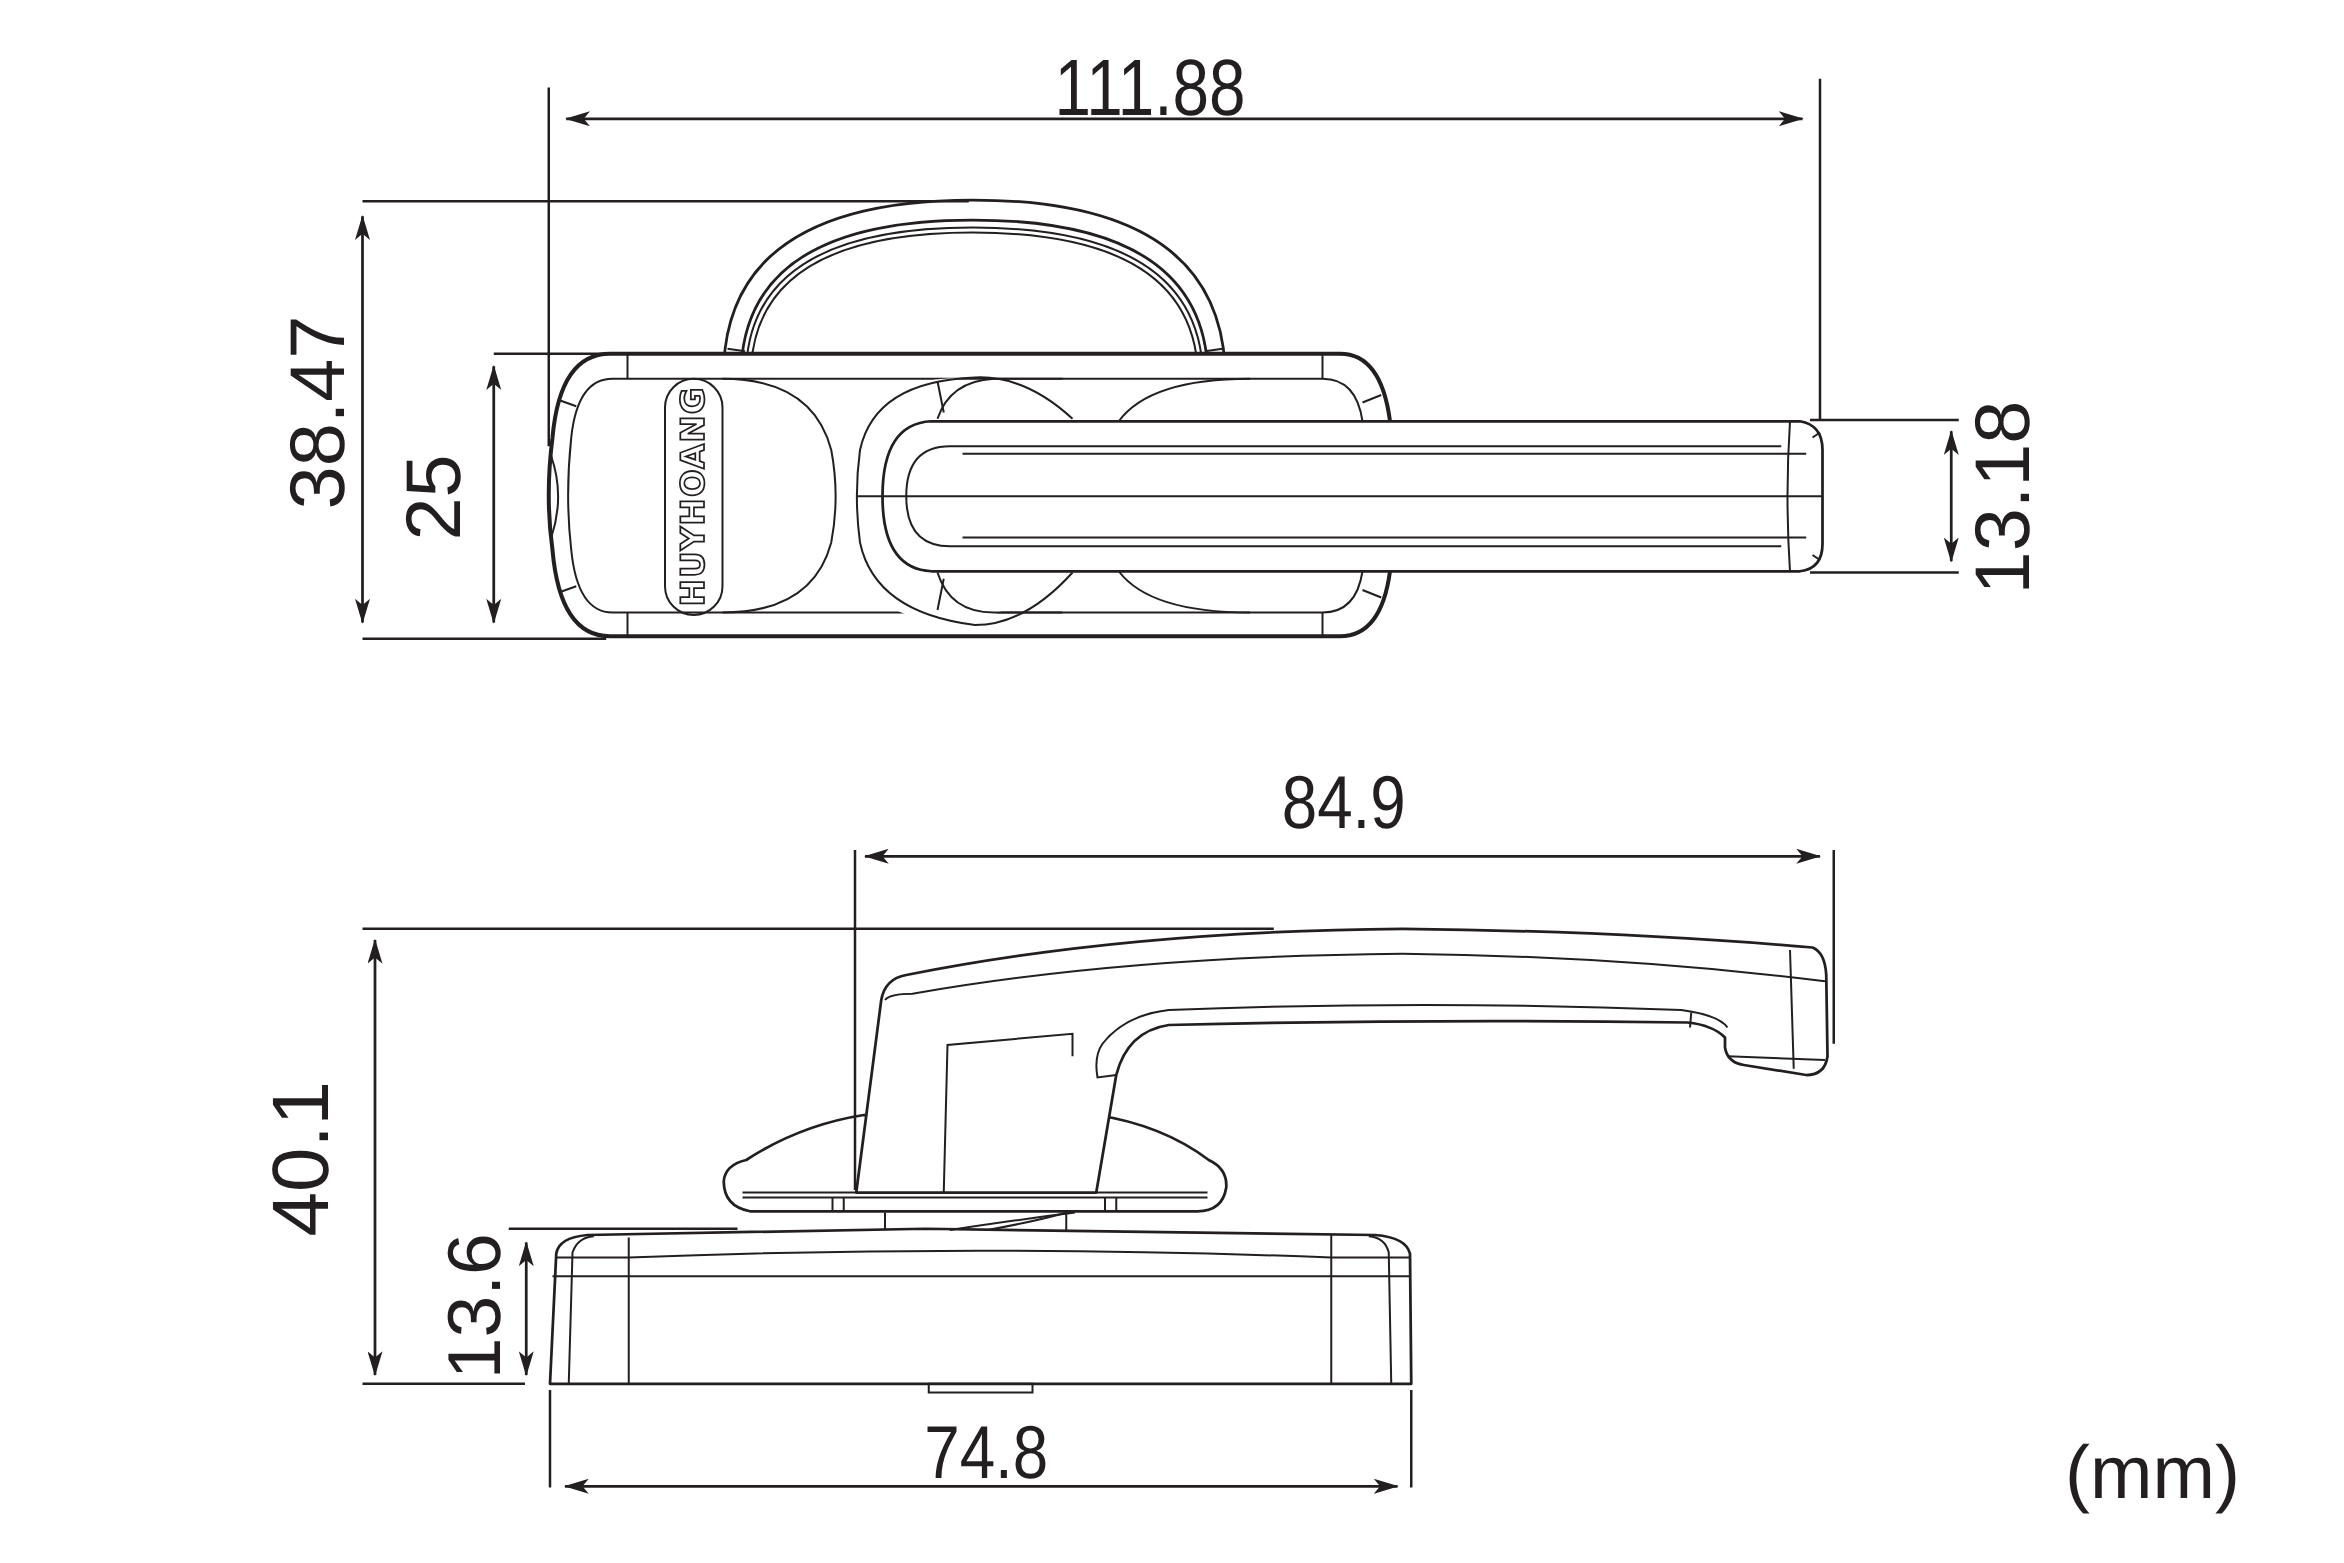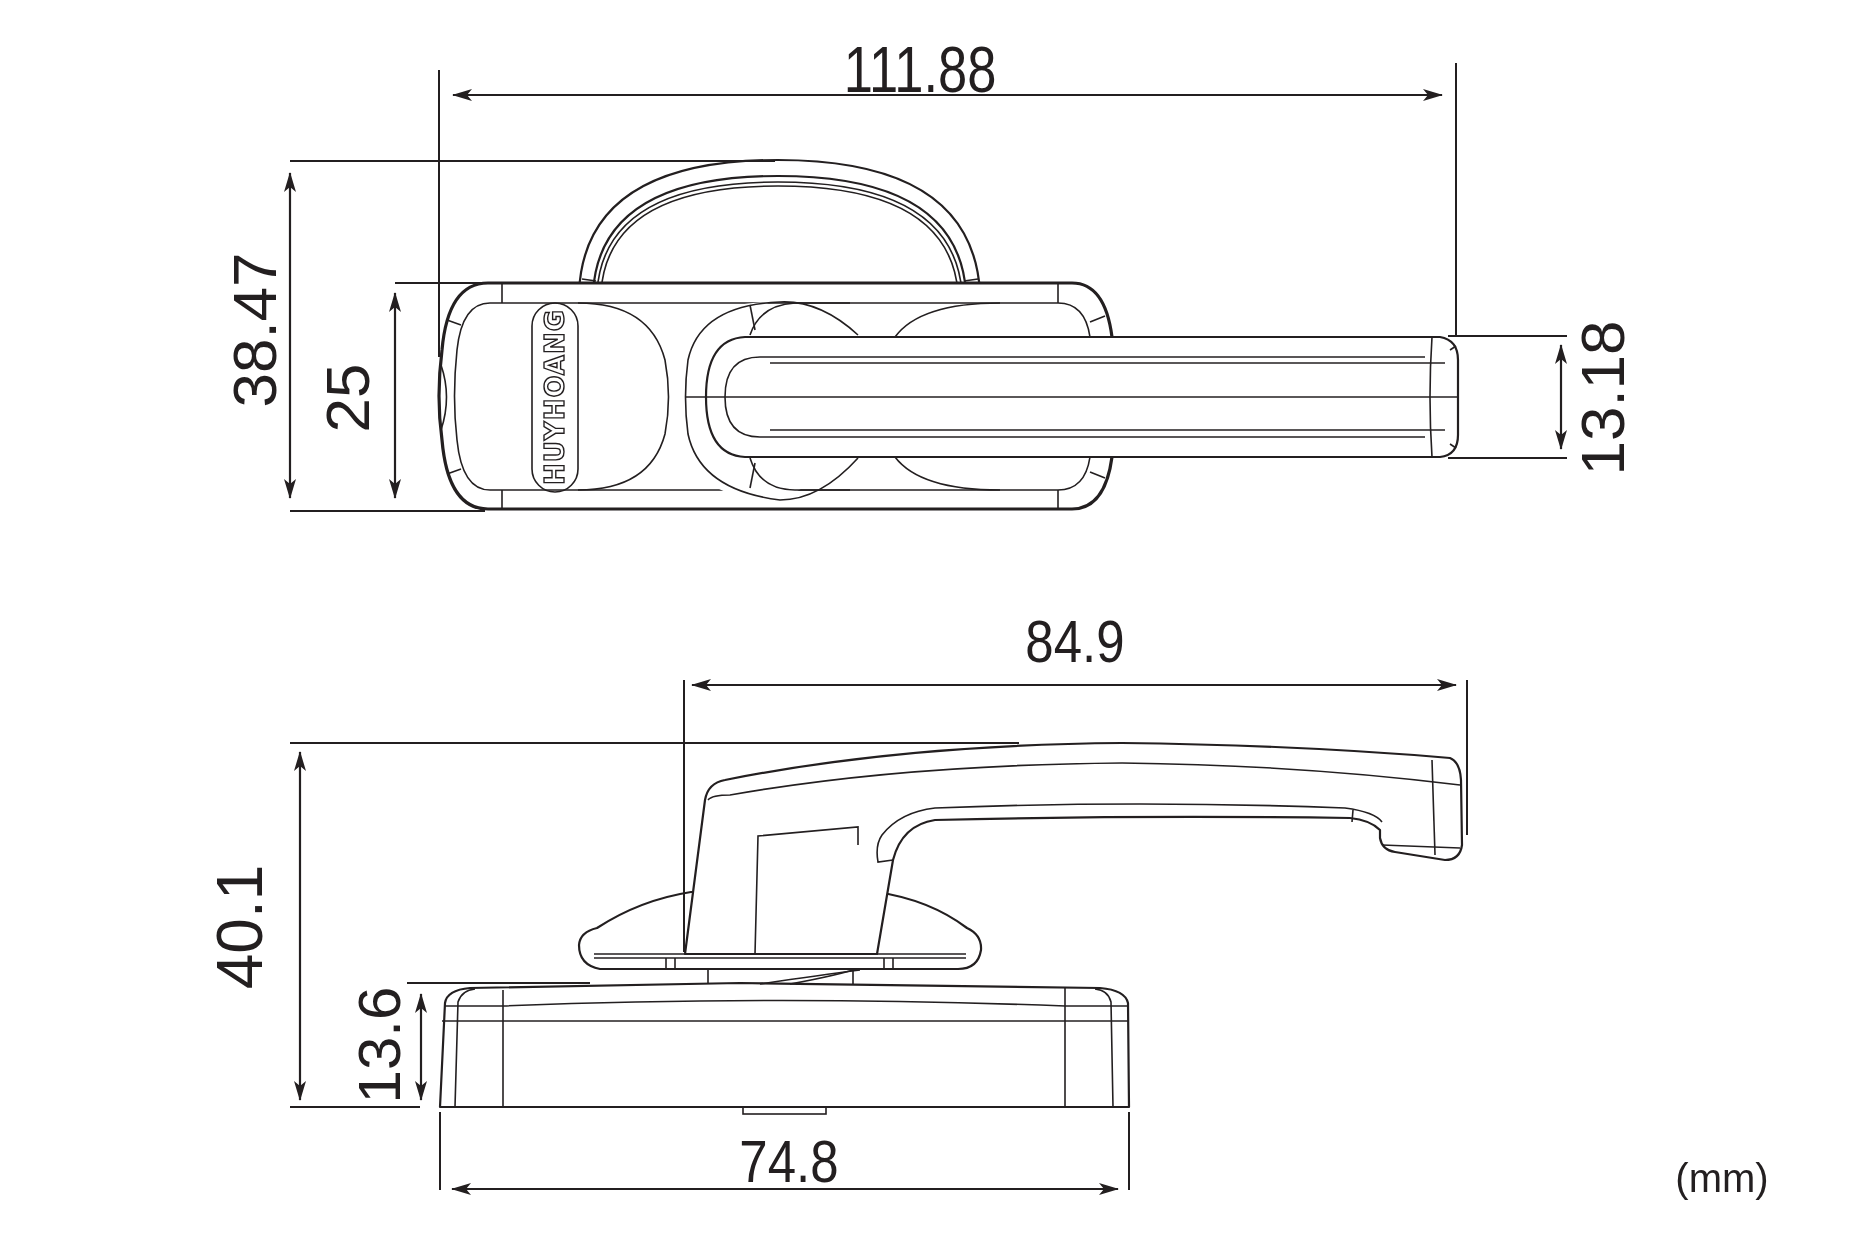--- a/index.html
+++ b/index.html
@@ -163,14 +163,14 @@
   <div class="label h" style="left:920px; top:70px; font-size:64px; transform:translate(-50%,-50%) scaleX(0.82);">111.88</div>
   <div class="label v" style="left:255px; top:330px; font-size:62px;">38.47</div>
   <div class="label v" style="left:348px; top:398px; font-size:62px;">25</div>
   <div class="label v" style="left:1603px; top:398px; font-size:62px;">13.18</div>
 
   <div class="label h" style="left:1075px; top:642px; font-size:60px; transform:translate(-50%,-50%) scaleX(0.85);">84.9</div>
   <div class="label v" style="left:240px; top:927px; font-size:64px;">40.1</div>
   <div class="label v" style="left:380px; top:1045px; font-size:60px;">13.6</div>
   <div class="label h" style="left:789px; top:1162px; font-size:60px; transform:translate(-50%,-50%) scaleX(0.85);">74.8</div>
 
-  <div class="label h" style="left:1722px; top:1178px; font-size:40px;text-align:right;">(mm)</div>
+  <div class="label h" style="left:1722px; top:1178px; font-size:60px;text-align:right;">(mm)</div>
 </div>
 
 </body></html>

